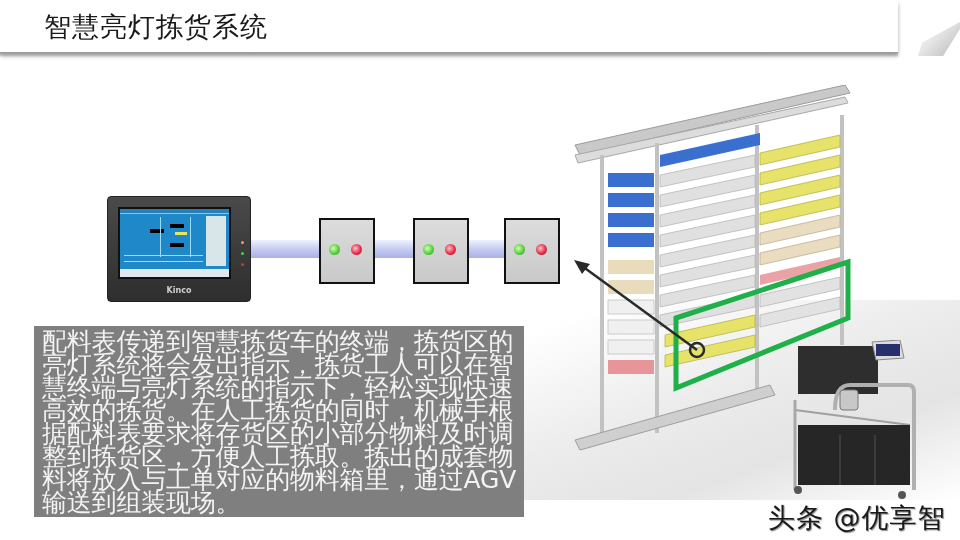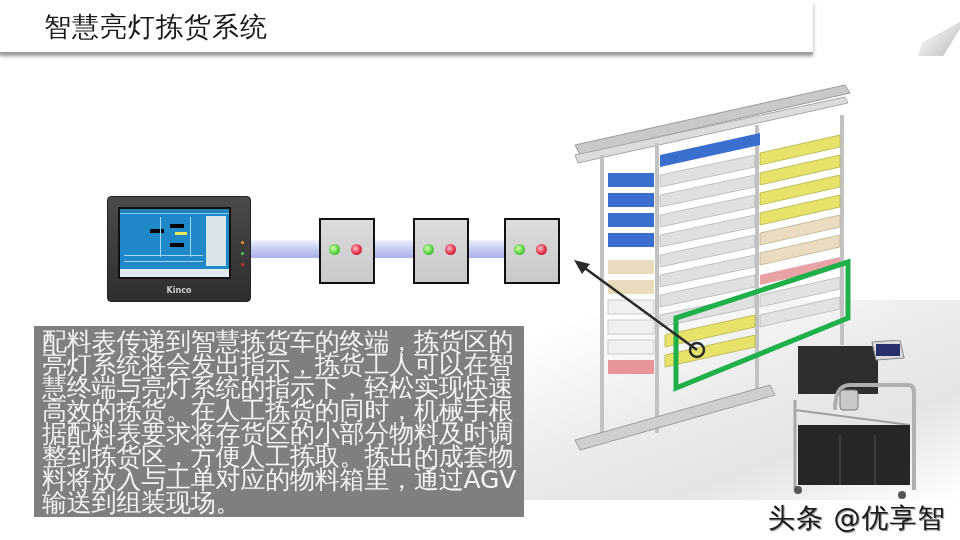--- a/index.html
+++ b/index.html
@@ -3,21 +3,21 @@
 <meta charset="utf-8">
 <style>
   * { margin: 0; padding: 0; box-sizing: border-box; }
   body {
     width: 960px; height: 540px; overflow: hidden; position: relative;
     background: #ffffff;
     font-family: "DejaVu Sans", "Liberation Sans", sans-serif;
   }
   
   .title-bar {
-    position: absolute; left: 0; top: 0; width: 813px; height: 52px;
+    position: absolute; left: 0; top: 0; width: 898px; height: 52px;
     background: #ffffff;
     box-shadow: 0 4px 4px rgba(0,0,0,0.35);
   }
   .title-bar::after {
     content: ""; position: absolute; left: 0; right: 0; bottom: -5px; height: 5px;
     background: linear-gradient(#9a9a9a, rgba(200,200,200,0));
   }
   .title-text {
     position: absolute; left: 44px; top: 9px;
     font-size: 27px; color: #1a1a1a; letter-spacing: 1px;

